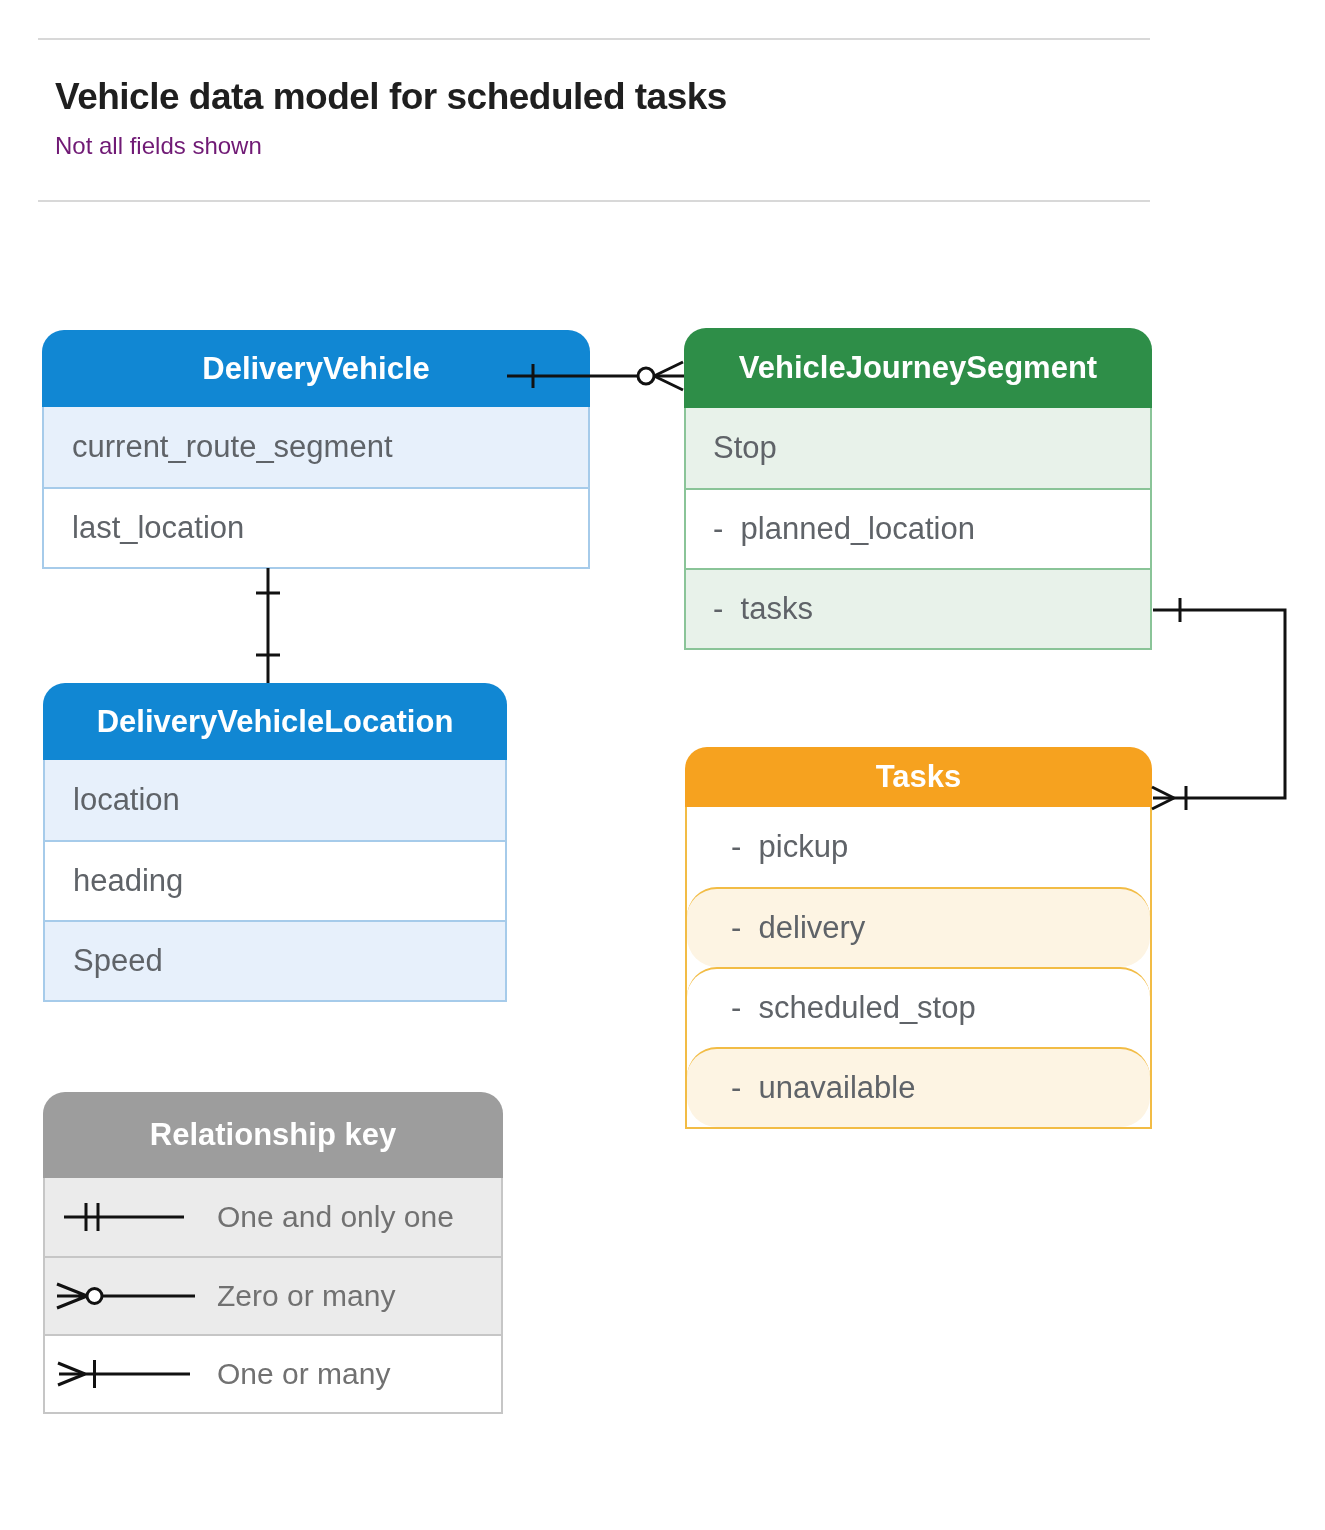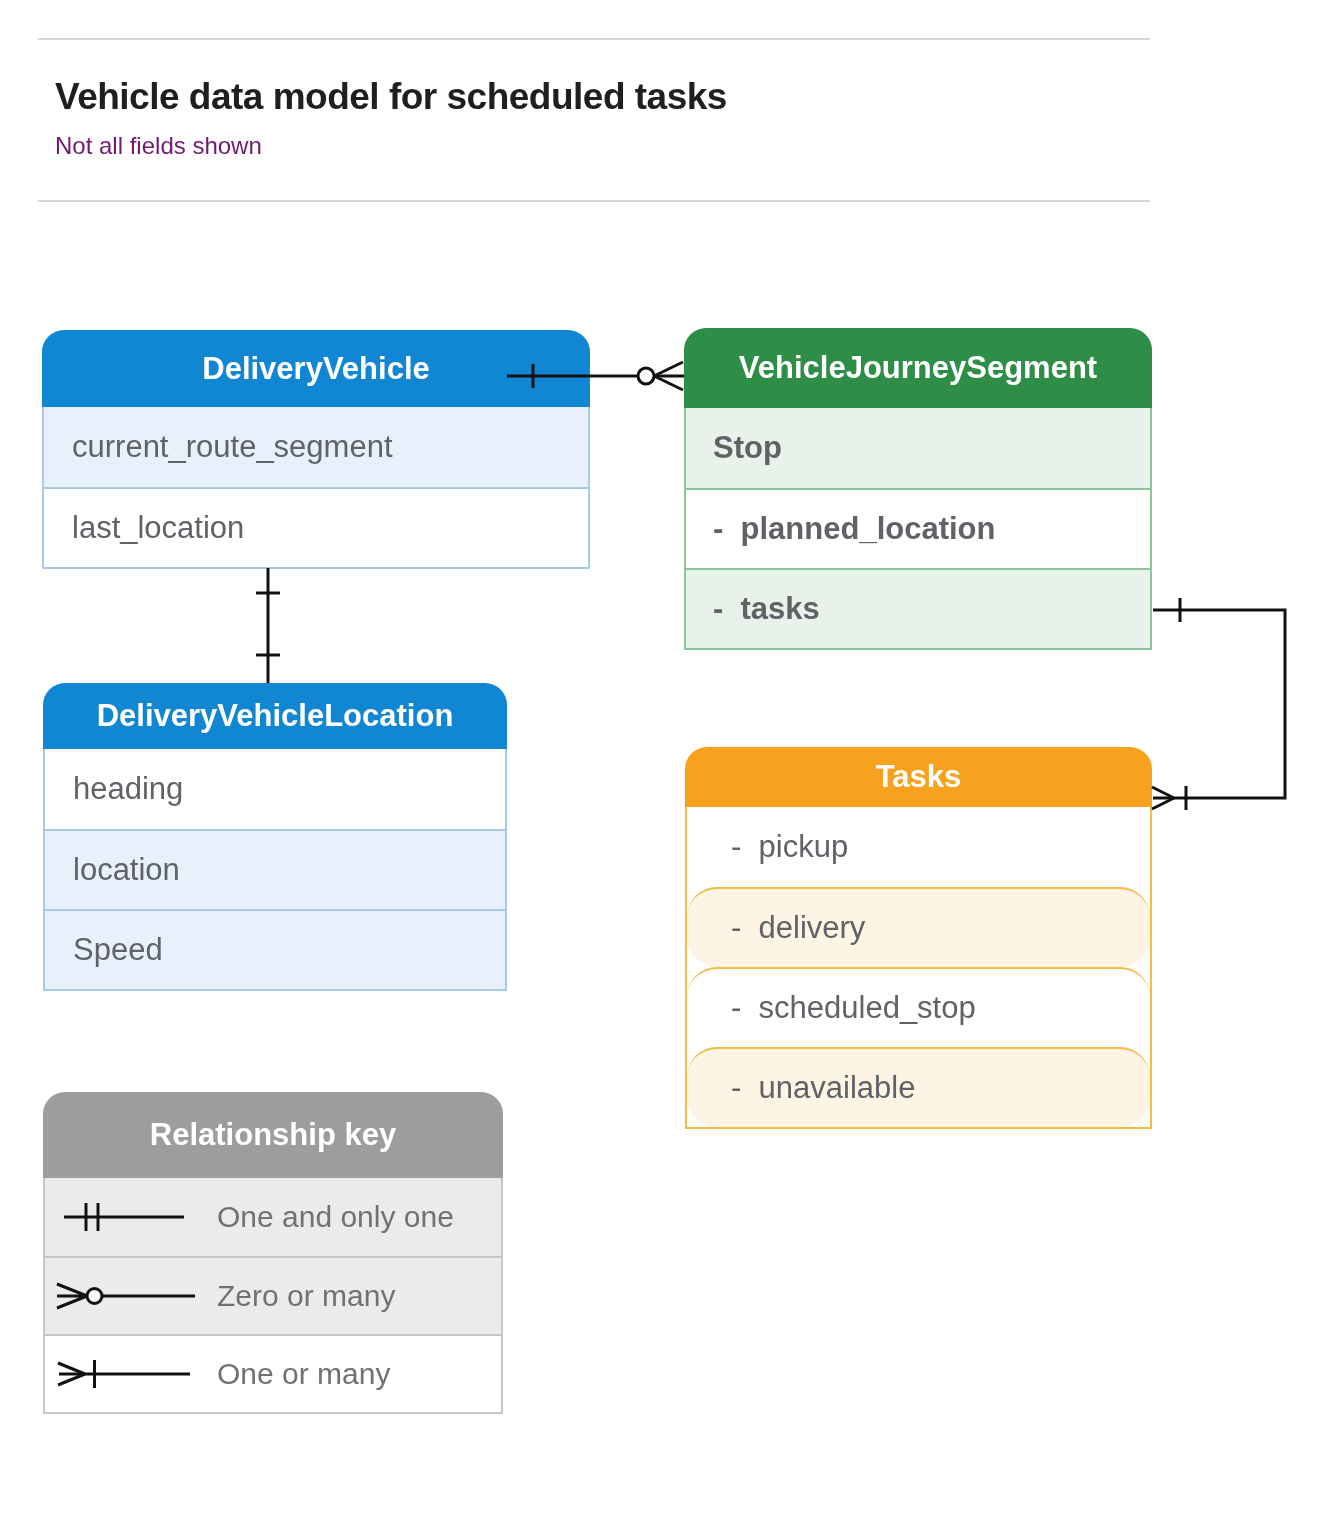--- a/index.html
+++ b/index.html
@@ -32,21 +32,21 @@
 
   
   .blue .entity-header{background:var(--blue);}
   .blue .entity-rows{border-color:var(--blue-border);}
   .blue .erow{border-top-color:var(--blue-border);padding-left:28px;}
   .blue .erow.alt{background:var(--blue-light);}
 
   
   .green .entity-header{background:var(--green);}
   .green .entity-rows{border-color:var(--green-border);}
-  .green .erow{border-top-color:var(--green-border);font-weight:bold;}
+  .green .erow{border-top-color:var(--green-border);}
   .green .erow.alt{background:var(--green-light);}
 
   
   .orange .entity-header{background:var(--orange);}
   .orange .entity-rows{border-color:var(--orange-border);}
   .orange .erow{border-top-color:var(--orange-border);}
   .orange .erow.alt{background:var(--orange-light);}
   .orange .erow.indent{padding-left:44px;border-radius:30px;}
 
   
@@ -56,21 +56,21 @@
   .gray .erow.alt{background:var(--gray-light);}
 
   #entity-delivery-vehicle{left:42px;top:330px;width:548px;}
   #entity-delivery-vehicle .entity-header{height:77px;}
 
   #entity-vehicle-journey-segment{left:684px;top:328px;width:468px;}
   #entity-vehicle-journey-segment .entity-header{height:80px;}
   #entity-vehicle-journey-segment .erow{padding-left:27px;}
 
   #entity-delivery-vehicle-location{left:43px;top:683px;width:464px;}
-  #entity-delivery-vehicle-location .entity-header{height:66px;}
+  #entity-delivery-vehicle-location .entity-header{height:77px;}
 
   #entity-tasks{left:685px;top:747px;width:467px;}
   #entity-tasks .entity-header{height:60px;}
 
   #legend-box{left:43px;top:1092px;width:460px;}
   #legend-box .entity-header{height:86px;}
   .key-row{height:78px;display:flex;align-items:center;padding-left:0;text-align:center;}
   .key-row .sym{width:150px;height:46px;flex:0 0 150px;}
   .key-row .key-label{font-size:30px;color:var(--legend-text);margin-left:22px;white-space:nowrap;}
 
@@ -103,22 +103,22 @@
     <div class="entity-rows">
       <div class="erow alt">Stop</div>
       <div class="erow">-  planned_location</div>
       <div class="erow alt">-  tasks</div>
     </div>
   </div>
 
   <div class="entity blue" id="entity-delivery-vehicle-location">
     <div class="entity-header">DeliveryVehicleLocation</div>
     <div class="entity-rows">
+      <div class="erow alt">location</div>
       <div class="erow">heading</div>
-      <div class="erow alt">location</div>
       <div class="erow alt">Speed</div>
     </div>
   </div>
 
   <div class="entity orange" id="entity-tasks">
     <div class="entity-header">Tasks</div>
     <div class="entity-rows">
       <div class="erow indent">-  pickup</div>
       <div class="erow alt indent">-  delivery</div>
       <div class="erow indent">-  scheduled_stop</div>

